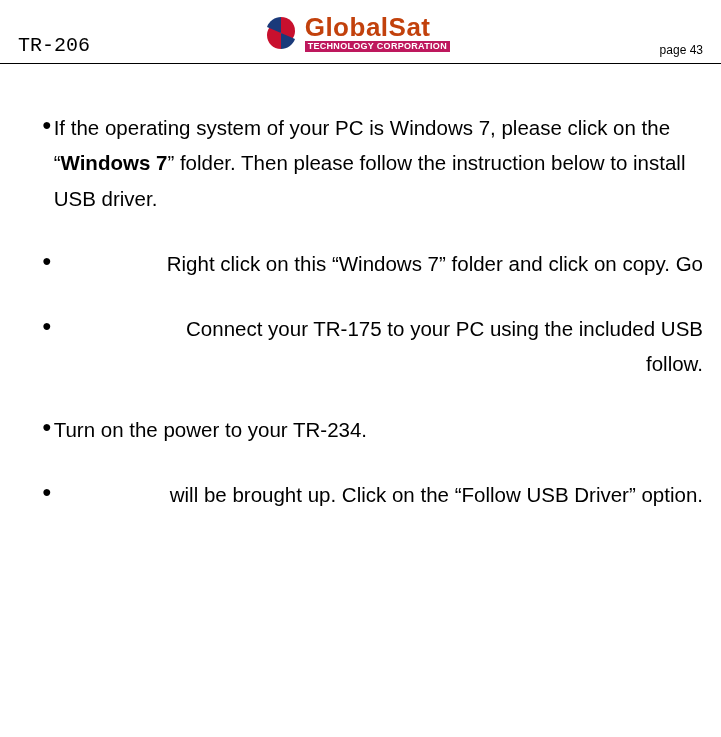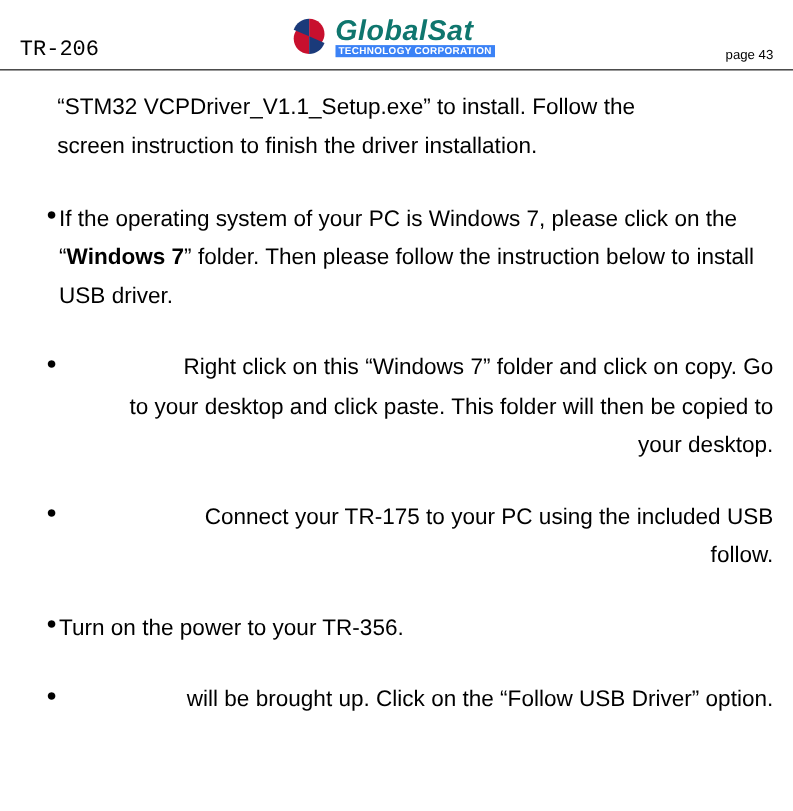--- a/index.html
+++ b/index.html
@@ -43,28 +43,27 @@
       position: relative;
     }
     .logo-text {
       display: flex;
       flex-direction: column;
       line-height: 1;
     }
     .logo-name {
       font-size: 26px;
       font-weight: bold;
-      font-style: italic;
-      color: #0f766e;
+      color: #c2410c;
       letter-spacing: 0.5px;
     }
     .logo-sub {
       font-size: 9px;
       font-weight: bold;
-      background: #3b82f6;
+      background: #be185d;
       color: #fff;
       padding: 1px 3px;
       letter-spacing: 0.3px;
       margin-top: 1px;
     }
     .header-right {
       font-size: 12px;
       font-family: Arial, sans-serif;
       padding-bottom: 4px;
       margin-left: 39px;
@@ -124,52 +123,47 @@
         <span class="logo-name">GlobalSat</span>
         <span class="logo-sub">TECHNOLOGY CORPORATION</span>
       </div>
     </div>
   </div>
   <div class="header-right">page 43</div>
 </div>
 
 <div class="content">
 
-  <div class="para-continue">
-    <span>“STM32 VCPDriver_V1.1_Setup.exe” to install. Follow the</span><br>
-    <span>screen instruction to finish the driver installation.</span>
-  </div>
 
   <div class="bullet-item">
     <div class="bullet-dot">●</div>
     <div class="bullet-text">
       <span>If the operating system of your PC is Windows 7, please click on the “</span><span class="bold">Windows 7</span><span>” folder. Then please follow the instruction below to install USB driver.</span>
     </div>
   </div>
 
   <div class="bullet-item-hang">
     <div class="bullet-dot">●</div>
     <div class="bullet-text-hang">
       <span class="hang-line1">Right click on this “Windows 7” folder and click on copy. Go</span>
-      <span class="hang-rest">to your desktop and click paste. This folder will then be copied to your desktop.</span>
     </div>
   </div>
 
   <div class="bullet-item-hang">
     <div class="bullet-dot">●</div>
     <div class="bullet-text-hang">
       <span class="hang-line1">Connect your TR-175 to your PC using the included USB</span>
       <span class="hang-rest">follow.</span>
     </div>
   </div>
 
   <div class="bullet-item">
     <div class="bullet-dot">●</div>
     <div class="bullet-text">
-      <span>Turn on the power to your TR-356.</span>
+      <span>Turn on the power to your TR-234.</span>
     </div>
   </div>
 
   <div class="bullet-item-hang">
     <div class="bullet-dot">●</div>
     <div class="bullet-text-hang">
       <span class="hang-rest">will be brought up. Click on the “Follow USB Driver” option.</span>
     </div>
   </div>
 

